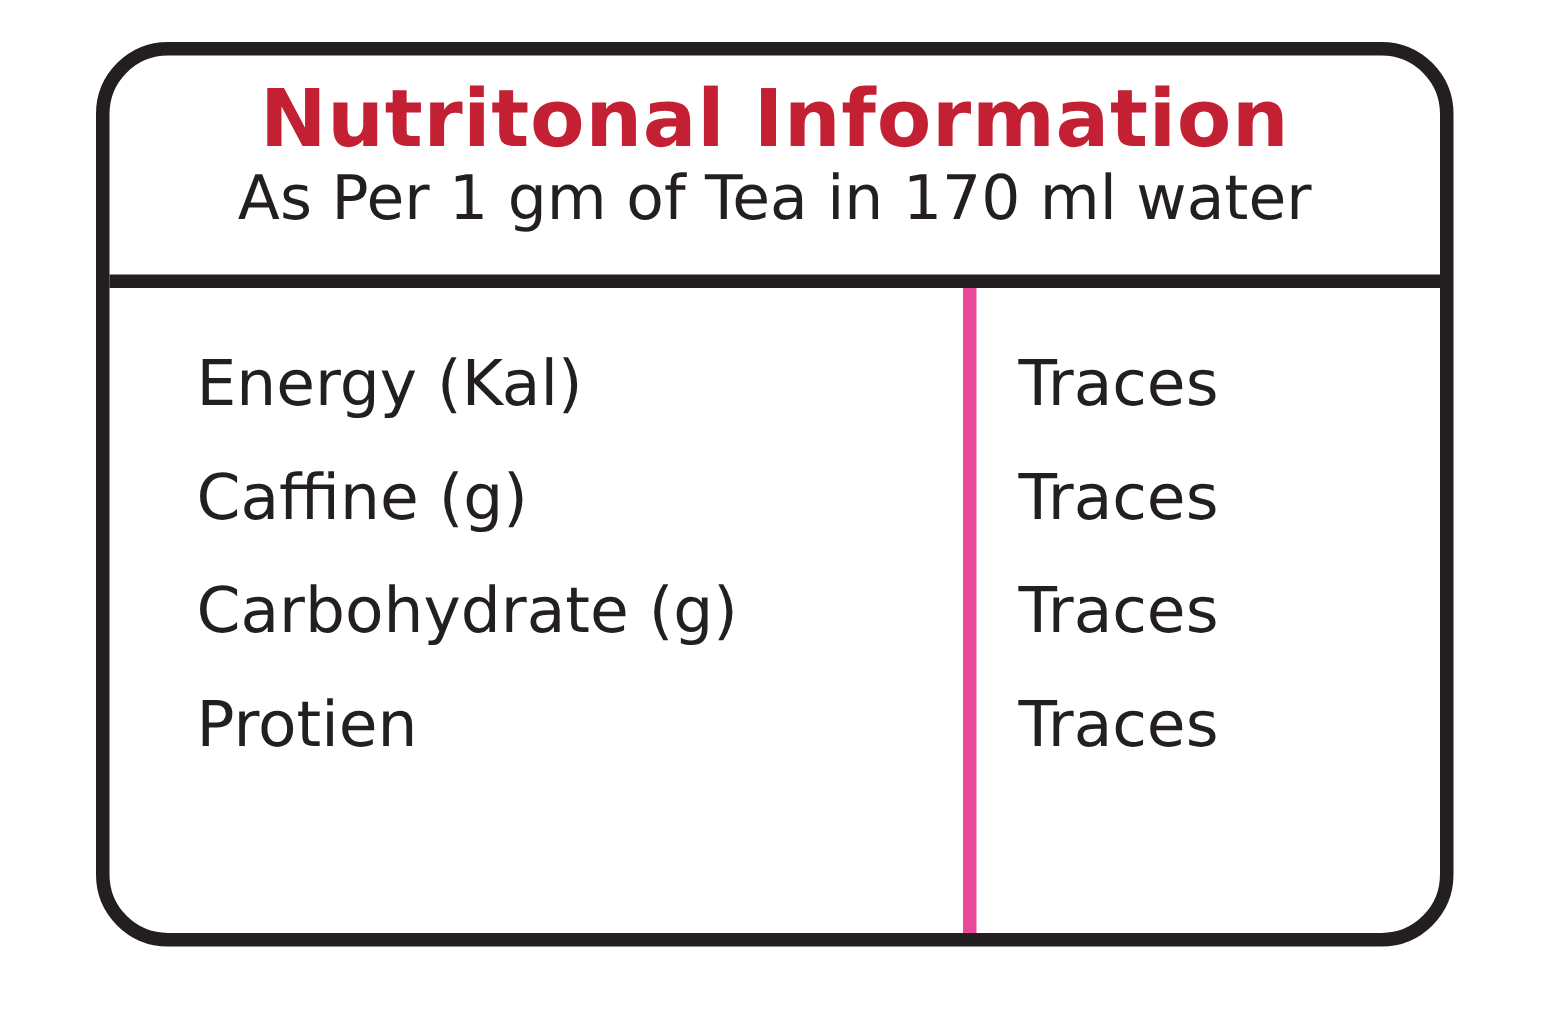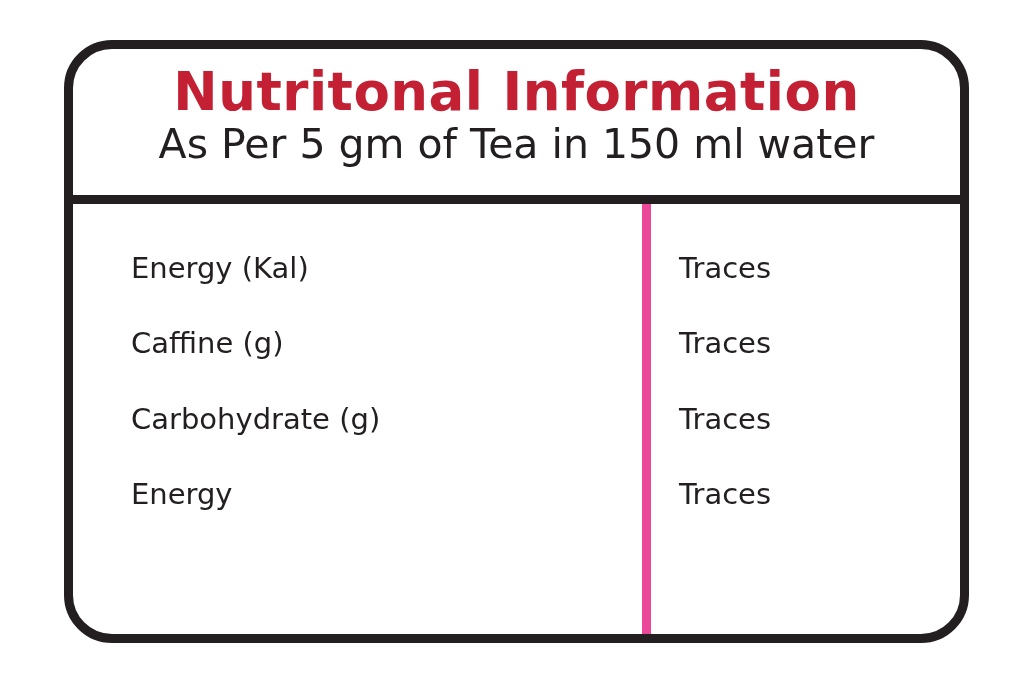--- a/index.html
+++ b/index.html
@@ -7,21 +7,21 @@
     padding: 0;
     width: 1035px;
     height: 689px;
     background: #ffffff;
     font-family: "DejaVu Sans", "Liberation Sans", sans-serif;
     overflow: hidden;
   }
   .label-card {
     position: absolute;
     left: 64px;
-    top: 40px;
+    top: 28px;
     width: 905px;
     height: 603px;
     box-sizing: border-box;
     border: 9px solid #231f20;
     border-radius: 48px;
     background: #ffffff;
     display: flex;
     flex-direction: column;
   }
   .label-header {
@@ -65,43 +65,43 @@
     flex: 1 1 auto;
     border-left: 9px solid #ec4899;
     padding: 26px 0 0 28px;
     display: flex;
     flex-direction: column;
   }
   .cell {
     height: 75.5px;
     display: flex;
     align-items: center;
-    font-size: 29px;
+    font-size: 42px;
     color: #231f20;
     white-space: nowrap;
     text-align: right;
   }
 </style>
 </head>
 <body>
 
 <div class="label-card">
 
   <div class="label-header">
     <h1 class="label-title">Nutritonal Information</h1>
-    <p class="label-subtitle">As Per 5 gm of Tea in 150 ml water</p>
+    <p class="label-subtitle">As Per 1 gm of Tea in 170 ml water</p>
   </div>
 
   <div class="label-body">
 
     <div class="col-nutrients">
       <div class="cell">Energy (Kal)</div>
       <div class="cell">Caffine (g)</div>
       <div class="cell">Carbohydrate (g)</div>
-      <div class="cell">Energy</div>
+      <div class="cell">Protien</div>
     </div>
 
     <div class="col-values">
       <div class="cell">Traces</div>
       <div class="cell">Traces</div>
       <div class="cell">Traces</div>
       <div class="cell">Traces</div>
     </div>
 
   </div>

